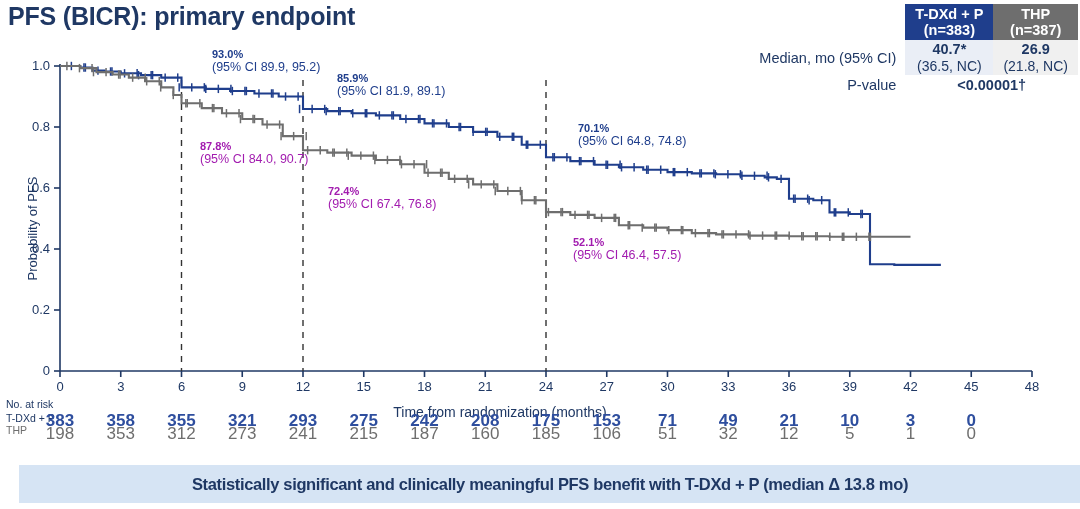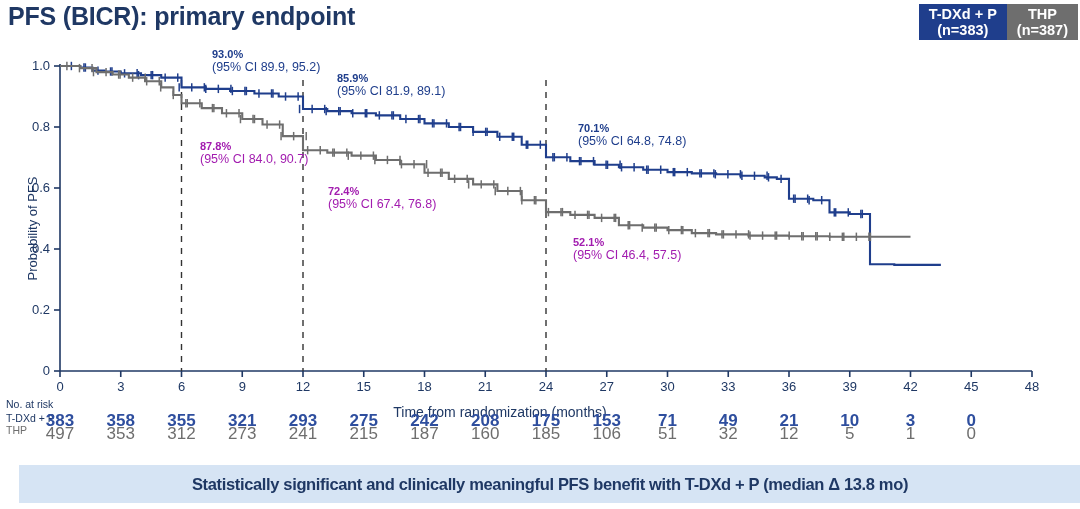--- a/index.html
+++ b/index.html
@@ -368,29 +368,44 @@
     <td class="rt-label"></td>
     <td class="rt-head blue">
       <div>T-DXd + P</div>
       <div>(n=383)</div>
     </td>
     <td class="rt-head gray">
       <div>THP</div>
       <div>(n=387)</div>
     </td>
   </tr>
+  <tr>
+    <td class="rt-label">Median, mo (95% CI)</td>
+    <td class="rt-val tint-blue">
+      <span>40.7*</span>
+      <span class="sub">(36.5, NC)</span>
+    </td>
+    <td class="rt-val tint-gray">
+      <span>26.9</span>
+      <span class="sub">(21.8, NC)</span>
+    </td>
+  </tr>
+  <tr>
+    <td class="rt-label">P-value</td>
+    <td class="rt-span" colspan="2">&lt;0.00001†</td>
+  </tr>
 </tbody>
   </table>
 
 <div id="at-risk">
     <div class="arlabel" style="left: 6px; top: 0px;">No. at risk</div>
     <div class="arlabel" style="left: 6px; top: 14px;">T-DXd + P</div>
     <div class="arlabel gray" style="left: 6px; top: 26px;">THP</div>
     <div class="arnum" style="left: 40px; top: 13px;">383</div>
-    <div class="arnum gray" style="left: 40px; top: 26px;">497</div>
+    <div class="arnum gray" style="left: 40px; top: 26px;">198</div>
     <div class="arnum" style="left: 100.75px; top: 13px;">358</div>
     <div class="arnum gray" style="left: 100.75px; top: 26px;">353</div>
     <div class="arnum" style="left: 161.5px; top: 13px;">355</div>
     <div class="arnum gray" style="left: 161.5px; top: 26px;">312</div>
     <div class="arnum" style="left: 222.25px; top: 13px;">321</div>
     <div class="arnum gray" style="left: 222.25px; top: 26px;">273</div>
     <div class="arnum" style="left: 283px; top: 13px;">293</div>
     <div class="arnum gray" style="left: 283px; top: 26px;">241</div>
     <div class="arnum" style="left: 343.75px; top: 13px;">275</div>
     <div class="arnum gray" style="left: 343.75px; top: 26px;">215</div>

